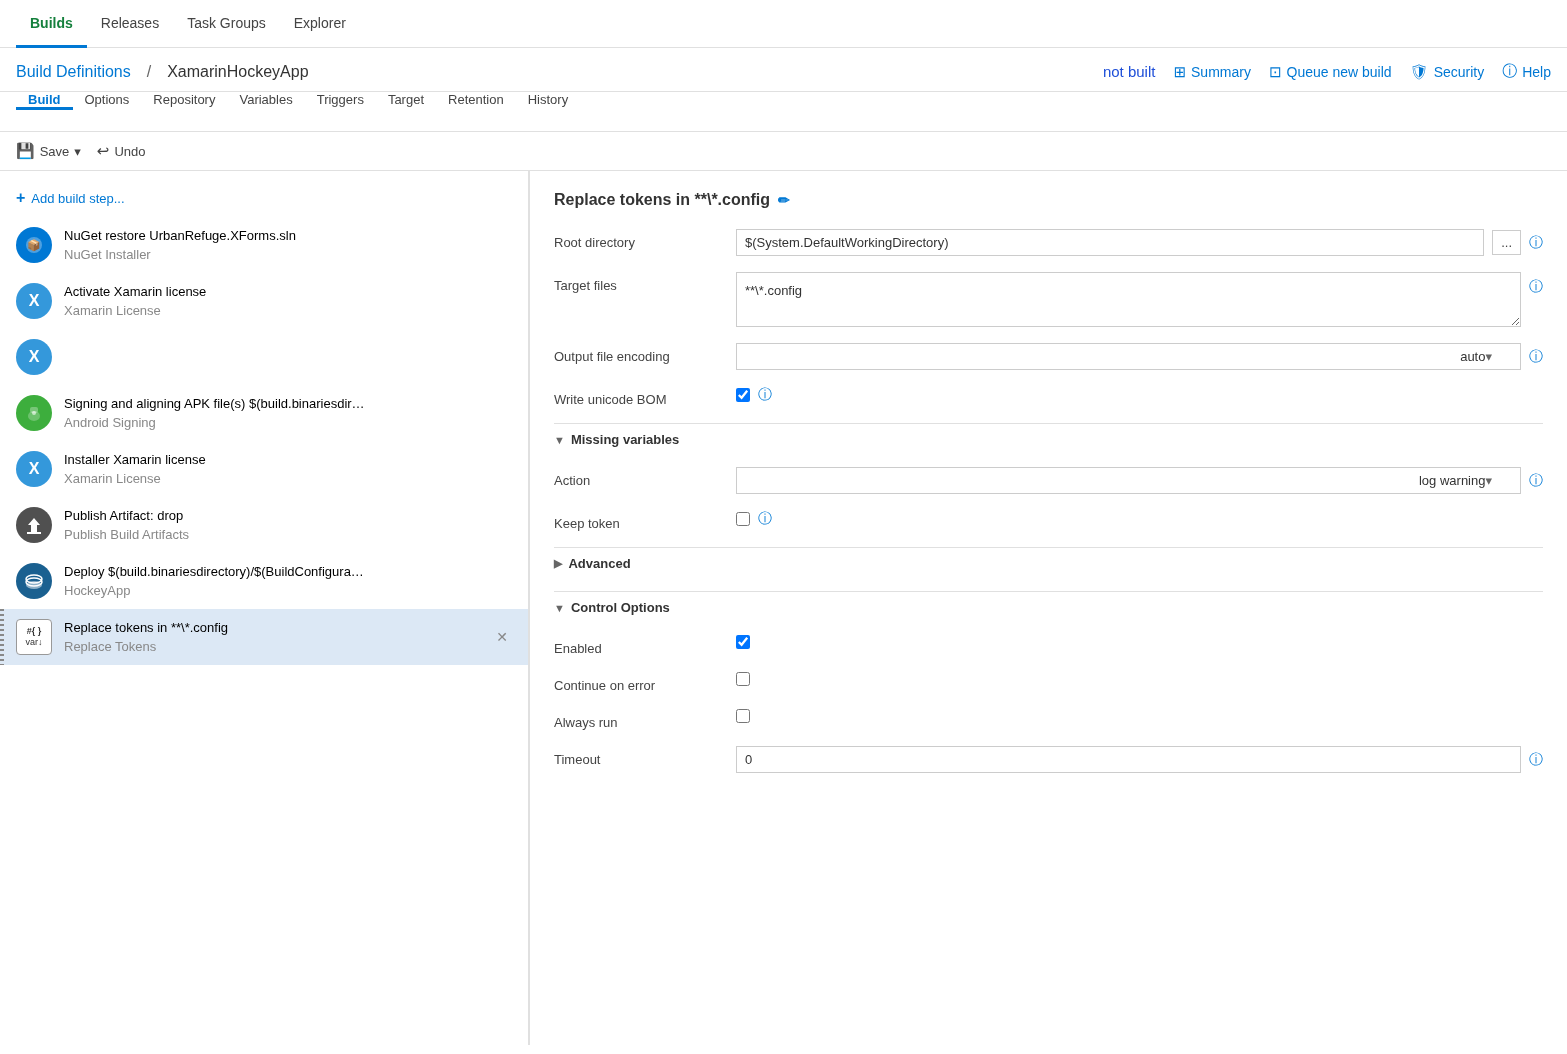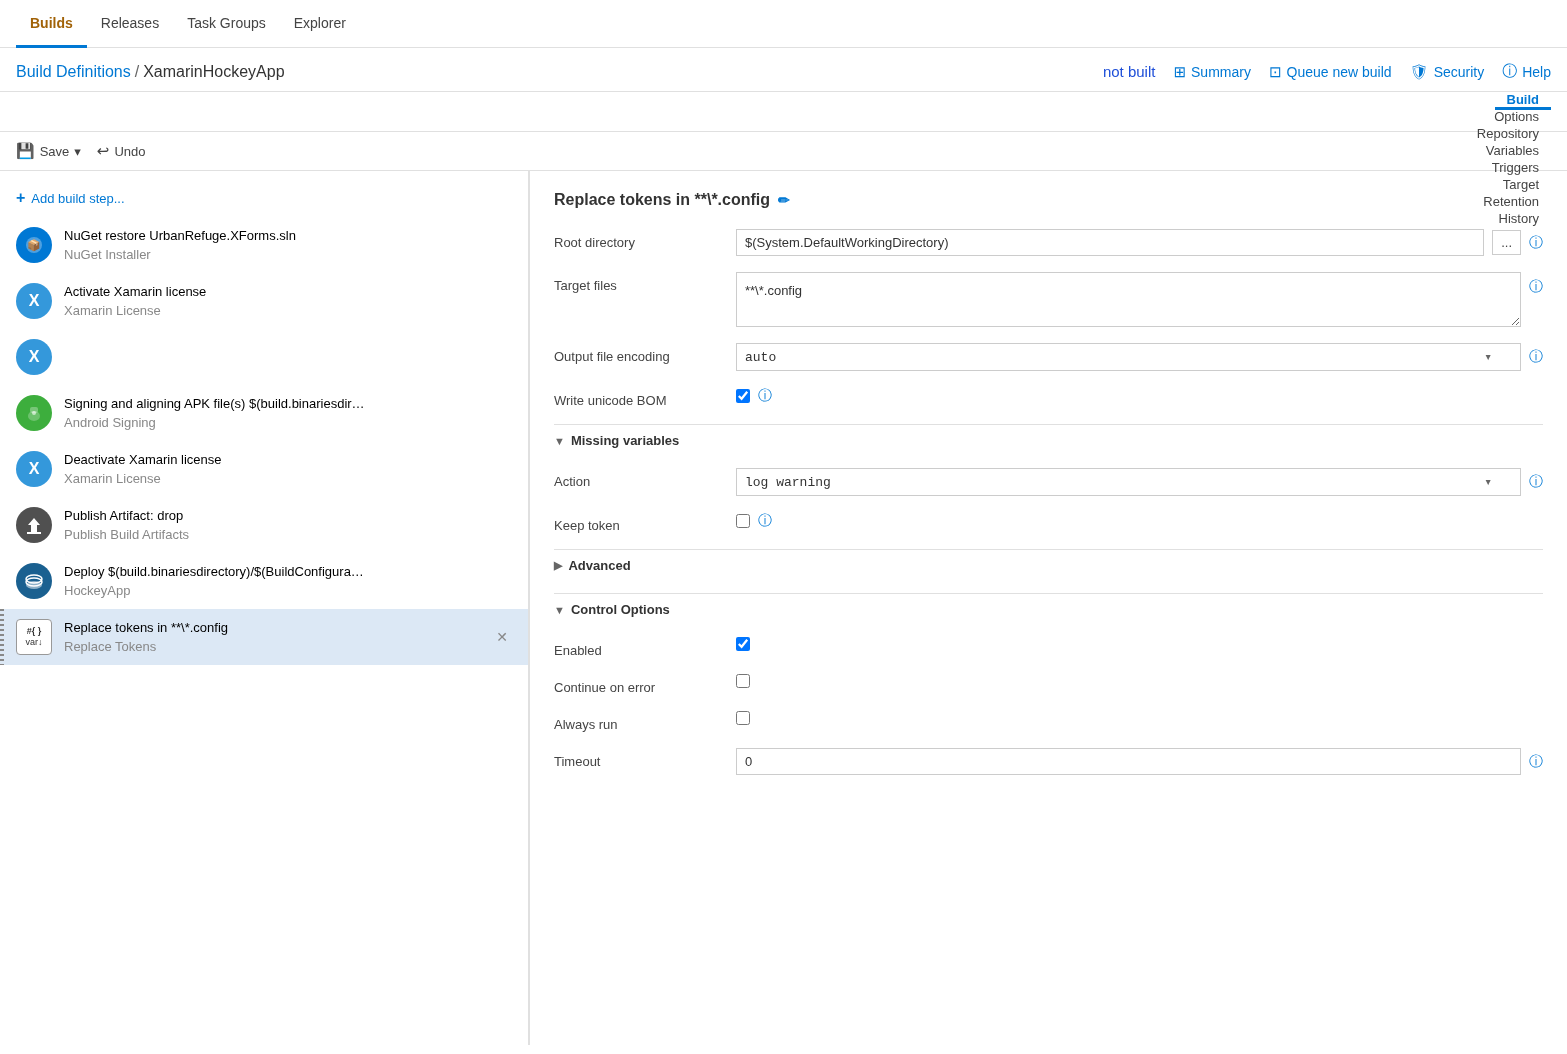--- a/index.html
+++ b/index.html
@@ -18,36 +18,36 @@
       align-items: center;
       padding: 0 14px;
       cursor: pointer;
       color: #444;
       font-size: 14px;
       text-decoration: none;
       border-bottom: 3px solid transparent;
       margin-bottom: -1px;
     }
     .top-nav-item.active {
-      color: #a16207;
+      color: #15803d;
       border-bottom: 3px solid #0078d4;
       font-weight: 600;
     }
 
     
     .header-row {
       display: flex;
       align-items: center;
       padding: 14px 16px 10px 16px;
       border-bottom: 1px solid #e0e0e0;
     }
     .breadcrumb {
       display: flex;
       align-items: center;
-      gap: 4px;
+      gap: 16px;
       font-size: 16px;
       flex: 1;
     }
     .breadcrumb-link {
       color: #0078d4;
       cursor: pointer;
       font-size: 16px;
     }
     .breadcrumb-sep {
       color: #666;
@@ -75,25 +75,24 @@
       cursor: pointer;
       font-size: 14px;
     }
     .header-action-btn .icon-char {
       font-size: 15px;
     }
 
     
     .sub-nav {
       display: flex;
-      align-items: flex-end;
+      align-items: flex-start;
       padding: 0 16px;
       border-bottom: 1px solid #e0e0e0;
       height: 40px;
-      flex-direction: column;
     }
     .sub-nav-item {
       display: flex;
       align-items: center;
       padding: 0 12px;
       cursor: pointer;
       color: #444;
       font-size: 13px;
       border-bottom: 3px solid transparent;
       margin-bottom: -1px;
@@ -264,23 +263,22 @@
     }
     .form-select-display {
       border: 1px solid #ccc;
       padding: 5px 28px 5px 8px;
       font-size: 13px;
       color: #333;
       background: #fff;
       cursor: pointer;
       display: flex;
       align-items: center;
-      justify-content: space-between;
+      justify-content: flex-end;
       width: 100%;
-      font-family: Liberation Mono, monospace;
     }
     .form-select-arrow { color: #666; }
     .ellipsis-btn {
       border: 1px solid #ccc;
       background: #fff;
       padding: 4px 8px;
       cursor: pointer;
       font-size: 13px;
       color: #444;
     }
@@ -422,21 +420,21 @@
       </div>
       <div class="step-text">
         <div class="step-title">Signing and aligning APK file(s) $(build.binariesdir…</div>
         <div class="step-subtitle">Android Signing</div>
       </div>
     </div>
 
     <div class="build-step">
       <div class="step-icon" style="background:#3498db; color:white; font-weight:bold; font-size:16px;">X</div>
       <div class="step-text">
-        <div class="step-title">Deactivate Xamarin license</div>
+        <div class="step-title">Installer Xamarin license</div>
         <div class="step-subtitle">Xamarin License</div>
       </div>
     </div>
 
     <div class="build-step">
       <div class="step-icon" style="background:#505050; color:white; display:flex; align-items:center; justify-content:center;">
         <svg width="20" height="20" viewBox="0 0 20 20">
           <polygon points="10,3 16,10 13,10 13,17 7,17 7,10 4,10" fill="white"></polygon>
           <rect x="3" y="17" width="14" height="2" fill="white"></rect>
         </svg>

